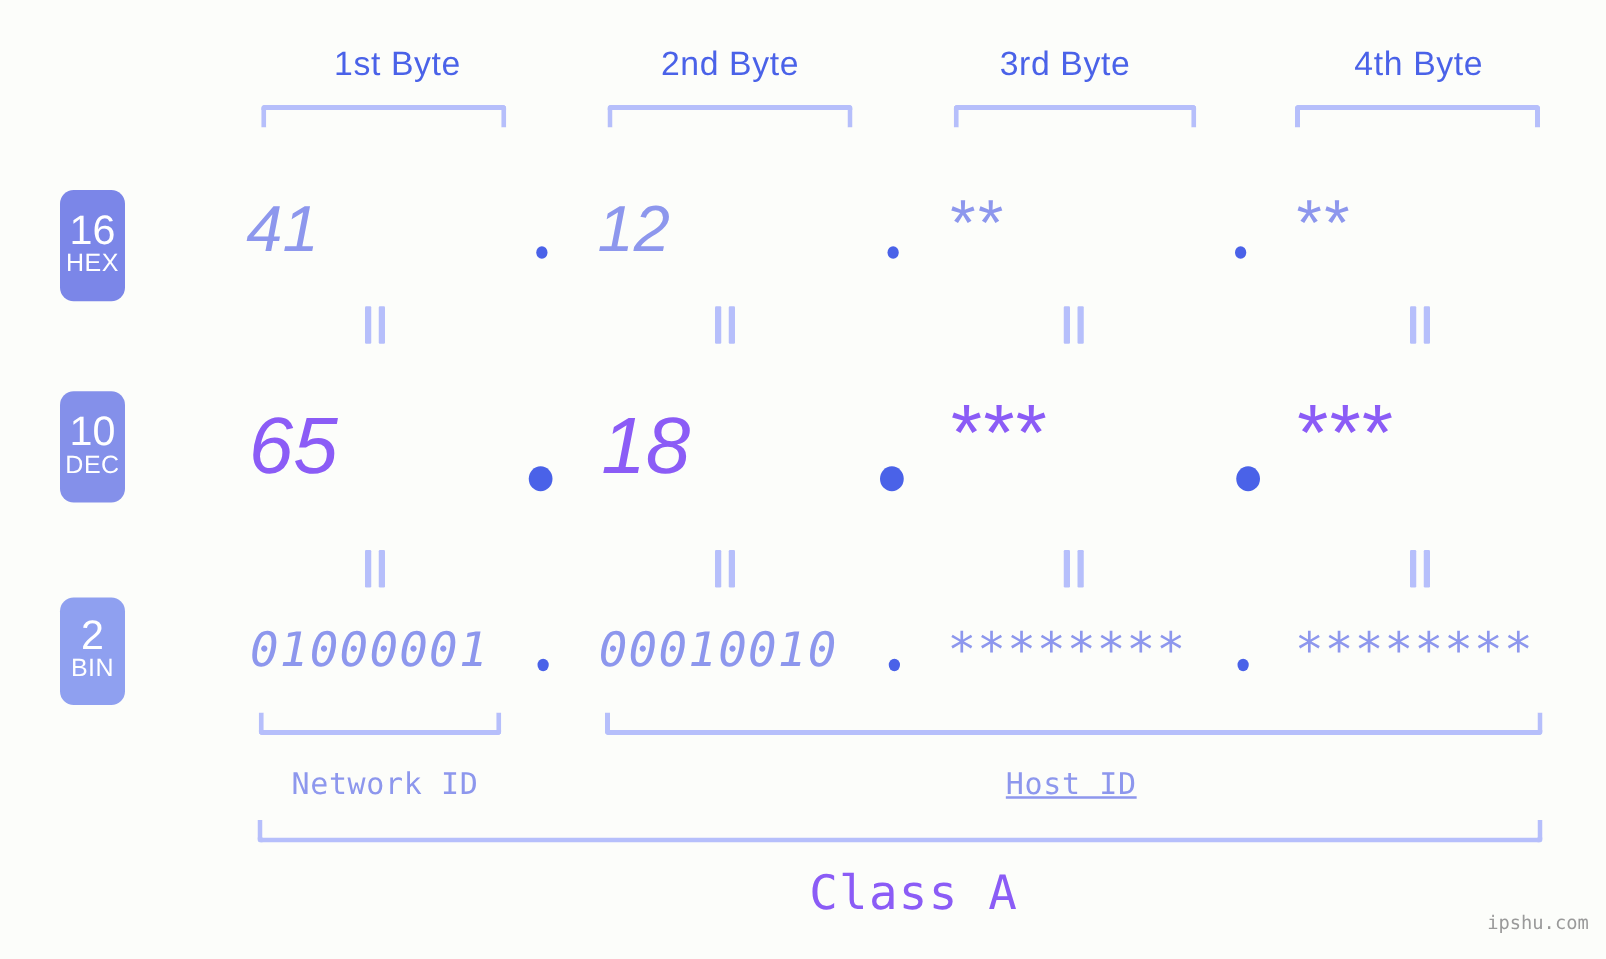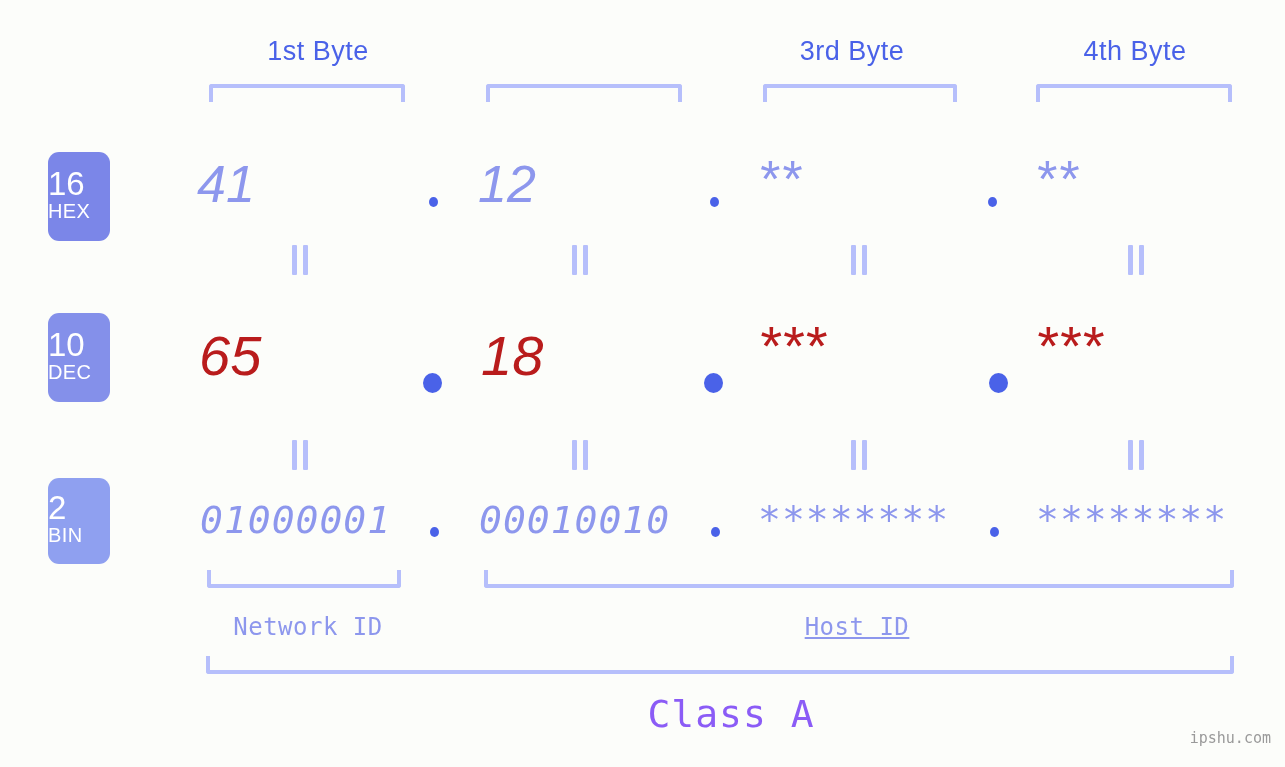--- a/index.html
+++ b/index.html
@@ -53,28 +53,28 @@
     border-bottom-width: 4px;
     border-left-width: 4px;
     border-right-width: 4px;
     border-radius: 0 0 3px 3px;
   }
 
   
   .badge {
     position: absolute;
     left: 48px;
-    width: 62px;
+    width: 52px;
     border-radius: 11px;
     color: #ffffff;
     text-align: center;
     box-sizing: border-box;
     display: flex;
     flex-direction: column;
-    align-items: flex-start;
+    align-items: center;
     justify-content: center;
     padding-bottom: 5px;
   }
   .badge .num {
     font-size: 33px;
     line-height: 33px;
     font-weight: 400;
     letter-spacing: 0px;
   }
   .badge .lbl {
@@ -95,23 +95,23 @@
     font-style: italic;
   }
   .cell-hex {
     font-size: 52px;
     line-height: 52px;
     color: #8d97ed;
     font-family: "Liberation Sans", sans-serif;
   }
   .cell-hex.stars { letter-spacing: 2px; }
   .cell-dec {
-    font-size: 56px;
+    font-size: 64px;
     line-height: 86px;
-    color: #b91c1c;
+    color: #8b5cf6;
     font-family: "Liberation Sans", sans-serif;
   }
   .cell-dec.stars { letter-spacing: 1px; }
   .cell-bin {
     font-size: 38px;
     line-height: 38px;
     color: #8d97ed;
     font-family: "DejaVu Sans Mono", monospace;
     letter-spacing: 1px;
   }
@@ -173,20 +173,21 @@
     font-family: "DejaVu Sans Mono", monospace;
     white-space: nowrap;
   }
 </style>
 </head>
 <body>
 
 <div id="stage">
 
   <div class="byte-head" style="left:208px; width:220px;">1st Byte</div>
+  <div class="byte-head" style="left:474px; width:220px;">2nd Byte</div>
   <div class="byte-head" style="left:742px; width:220px;">3rd Byte</div>
   <div class="byte-head" style="left:1025px; width:220px;">4th Byte</div>
 
   <div class="bracket down" style="left:209px; top:84px; width:196px;"></div>
   <div class="bracket down" style="left:486px; top:84px; width:196px;"></div>
   <div class="bracket down" style="left:763px; top:84px; width:194px;"></div>
   <div class="bracket down" style="left:1036px; top:84px; width:196px;"></div>
 
   <div class="badge badge-hex">
     <span class="num">16</span>

